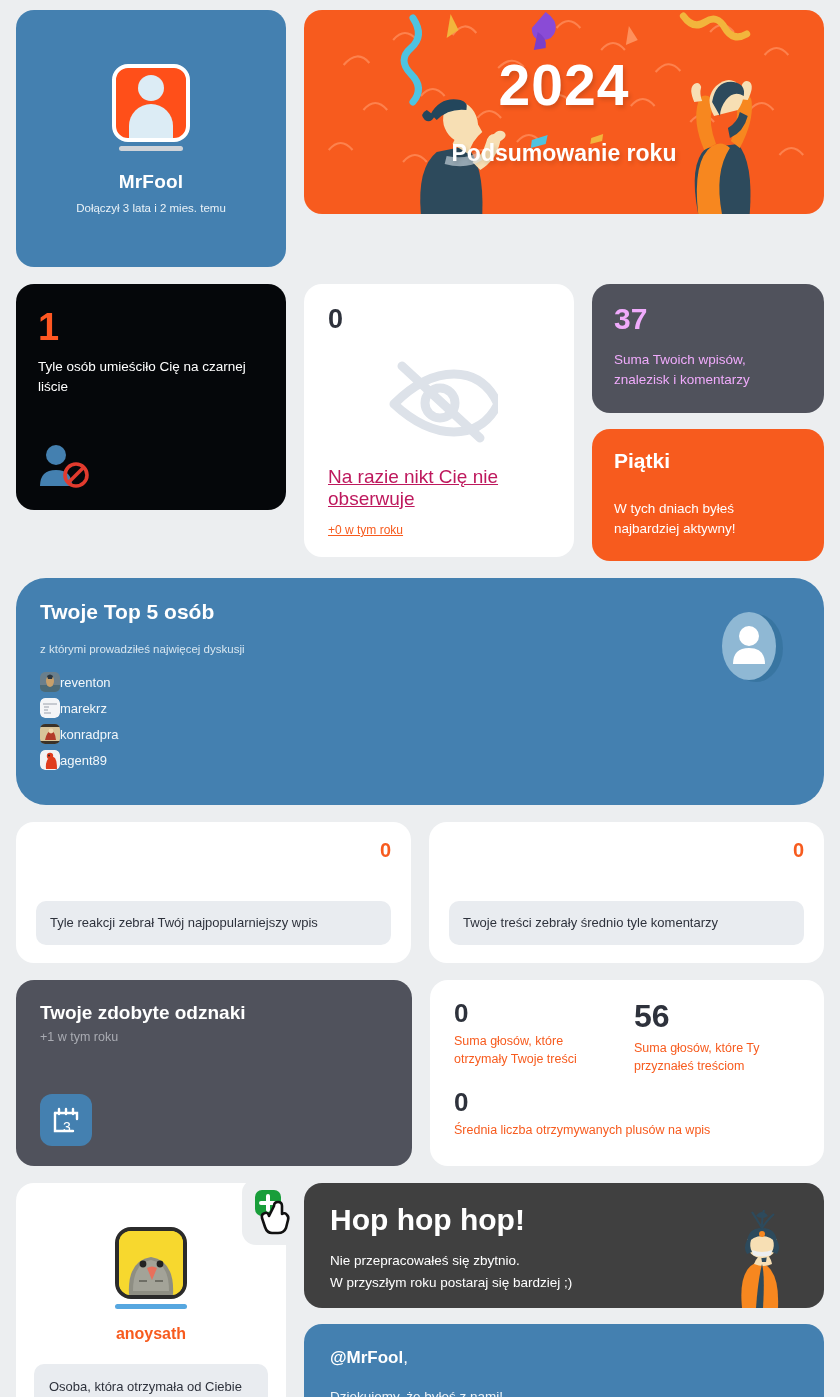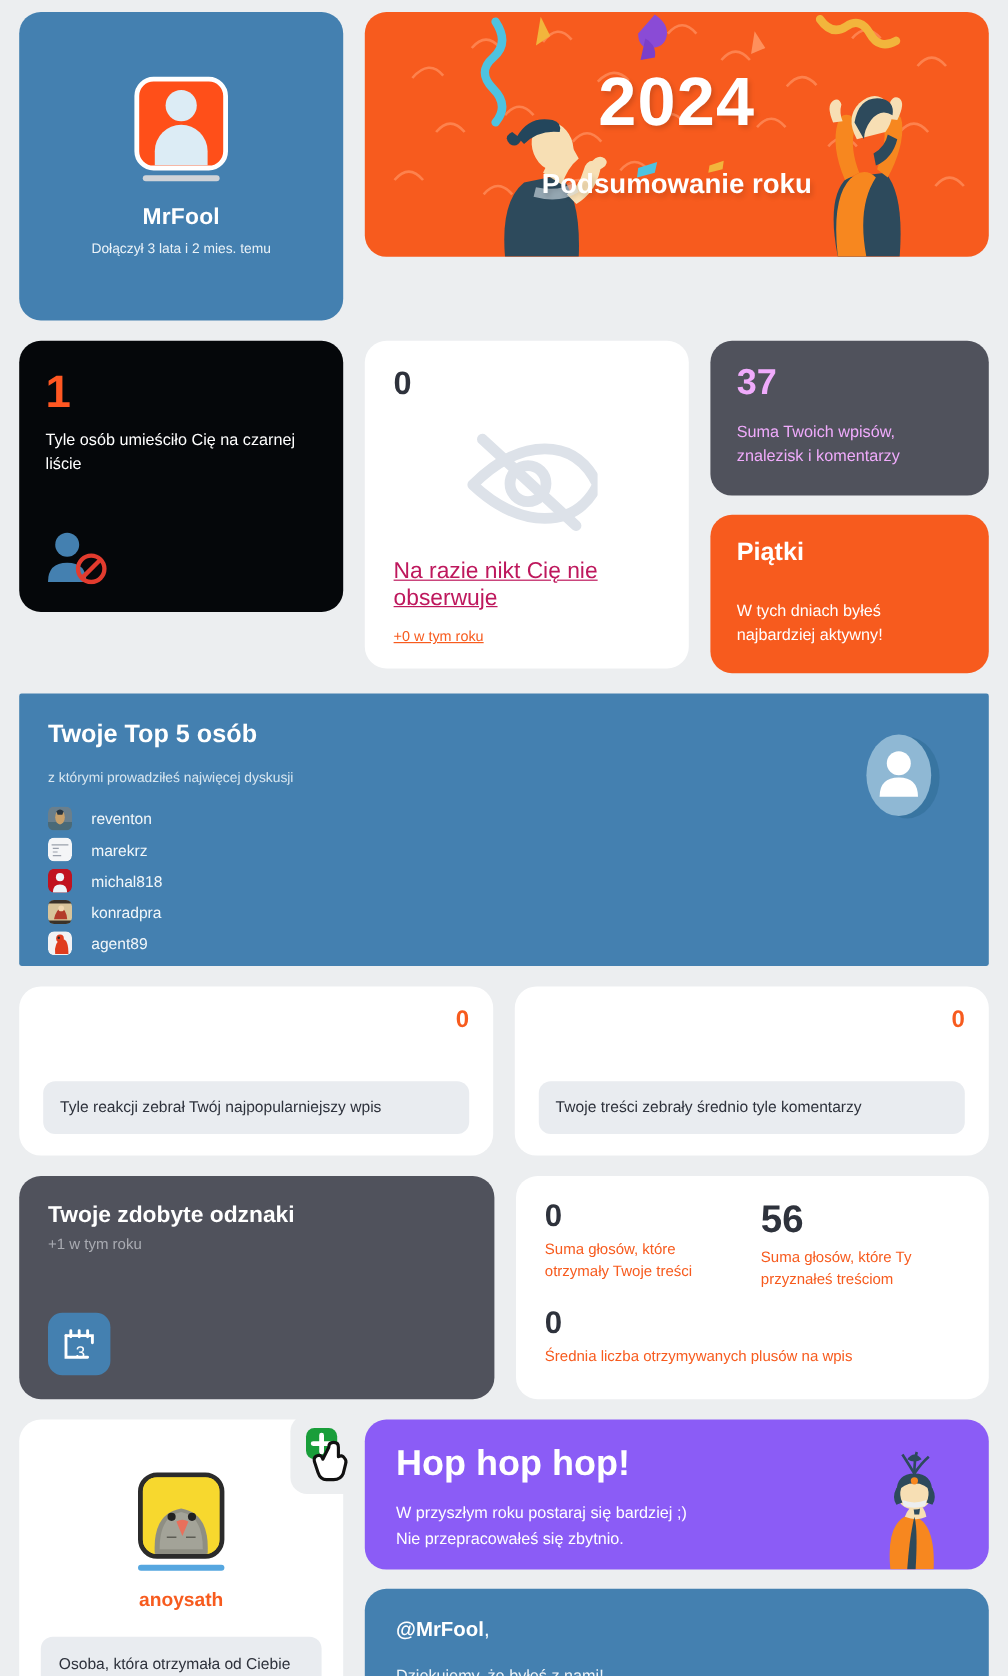--- a/index.html
+++ b/index.html
@@ -103,28 +103,28 @@
   .sum .txt { font-size: 13.5px; line-height: 1.5; margin-top: 16px; }
   .days {
     background: #f75b1e; color: #fff; border-radius: 18px;
     padding: 20px 22px 22px; flex: 1;
   }
   .days .big { font-size: 21px; font-weight: bold; }
   .days .txt { font-size: 13.5px; line-height: 1.5; margin-top: 26px; }
 
   
   .top5 {
-    background: #4480b0; color: #fff; border-radius: 2px;
+    background: #4480b0; color: #fff; border-radius: 30px;
     padding: 22px 24px 24px; position: relative; overflow: hidden;
     height: 227px;
   }
   .top5 h2 { font-size: 21px; font-weight: bold; }
   .top5 .sub { font-size: 11.5px; color: #d8e6f0; margin-top: 19px; }
   .top5 ul { list-style: none; margin-top: 14px; }
-  .top5 li { display: flex; align-items: center; gap: 16px; height: 26px; }
+  .top5 li { display: flex; align-items: center; gap: 0; height: 26px; }
   .top5 li .tname { font-size: 13px; color: #f2f7fa; }
   .thumb { width: 20px; height: 20px; border-radius: 5px; overflow: hidden; flex: 0 0 20px; }
   .ghost { position: absolute; right: 38px; top: 28px; }
 
   
   .reactrow { display: grid; grid-template-columns: 1fr 1fr; column-gap: 18px; }
   .react {
     background: #fff; border-radius: 18px; height: 141px;
     padding: 18px 20px; display: flex; flex-direction: column;
   }
@@ -179,21 +179,21 @@
     margin-top: auto; width: 100%;
   }
   .anoy .plusbadge {
     position: absolute; right: -22px; top: -4px;
     width: 66px; height: 66px; border-radius: 14px; background: #eceef0;
     display: flex; align-items: center; justify-content: center;
   }
 
   .bottomcol { display: flex; flex-direction: column; gap: 16px; }
   .hop {
-    background: #8b5cf6; color: #fff; border-radius: 18px;
+    background: #404040; color: #fff; border-radius: 18px;
     padding: 22px 26px 24px; position: relative; overflow: hidden;
     height: 125px;
   }
   .hop h2 { font-size: 30px; font-weight: bold; line-height: 1; }
   .hop .txt { font-size: 13.5px; line-height: 1.6; margin-top: 15px; }
   .hop svg { position: absolute; right: 26px; bottom: 0; }
 
   .thanks {
     background: #4480b0; color: #fff; border-radius: 18px;
     padding: 24px 26px; flex: 1; position: relative;
@@ -360,30 +360,20 @@
                 <line x1="4" y1="12" x2="8" y2="12"></line>
                 <line x1="4" y1="15" x2="11" y2="15"></line>
               </g>
             </svg>
         </span>
         <span class="tname">marekrz</span>
       </li>
       <li>
         <span class="thumb">
           <svg width="20" height="20" viewBox="0 0 20 20">
-              <rect width="20" height="20" rx="5" fill="#c1121f"></rect>
-              <circle cx="10" cy="7" r="3.4" fill="#eef4f8"></circle>
-              <path d="M4 20 q0 -7 6 -7 q6 0 6 7z" fill="#eef4f8"></path>
-            </svg>
-        </span>
-        <span class="tname">michal818</span>
-      </li>
-      <li>
-        <span class="thumb">
-          <svg width="20" height="20" viewBox="0 0 20 20">
               <rect width="20" height="20" rx="5" fill="#d8c49a"></rect>
               <path d="M0 0 h20 v3 H0z M0 17 h20 v3 H0z" fill="#3a3228"></path>
               <path d="M5 16 q2 -9 6 -9 q4 0 5 9z" fill="#b33a2a"></path>
               <circle cx="11" cy="7" r="2.4" fill="#f0d8b0"></circle>
             </svg>
         </span>
         <span class="tname">konradpra</span>
       </li>
       <li>
         <span class="thumb">
@@ -472,22 +462,22 @@
         <div class="avbar"></div>
       </div>
       <div class="nick">anoysath</div>
       <div class="pill">Osoba, która otrzymała od Ciebie najwięcej plusów</div>
     </div>
 
     <div class="bottomcol">
       <div class="hop">
         <h2>Hop hop hop!</h2>
         <div class="txt">
+          <div>Nie przepracowałeś się zbytnio.</div>
           <div>W przyszłym roku postaraj się bardziej ;)</div>
-          <div>Nie przepracowałeś się zbytnio.</div>
         </div>
         <svg width="78" height="120" viewBox="0 0 78 120">
           <path d="M22 120 q-4 -40 16 -46 q22 4 20 46z" fill="#f7871f"></path>
           <path d="M34 76 q4 -10 10 -10 q6 0 8 10 q-8 4 -18 0z" fill="#f7dfb4"></path>
           <path d="M36 120 q2 -28 6 -44 q3 10 1 44z" fill="#2d4a5c"></path>
           <path d="M42 74 q-2 -10 2 -16 q4 6 2 16z" fill="#2d4a5c"></path>
           <ellipse cx="42" cy="56" rx="15" ry="14" fill="#f7dfb4"></ellipse>
           <path d="M27 56 q0 -16 15 -16 q15 0 15 16 q-6 -8 -15 -8 q-9 0 -15 8z" fill="#2d4a5c"></path>
           <path d="M27 52 q-4 8 0 14 l5 -2 q-3 -6 -1 -12z" fill="#2d4a5c"></path>
           <path d="M57 52 q4 8 0 14 l-5 -2 q3 -6 1 -12z" fill="#2d4a5c"></path>

